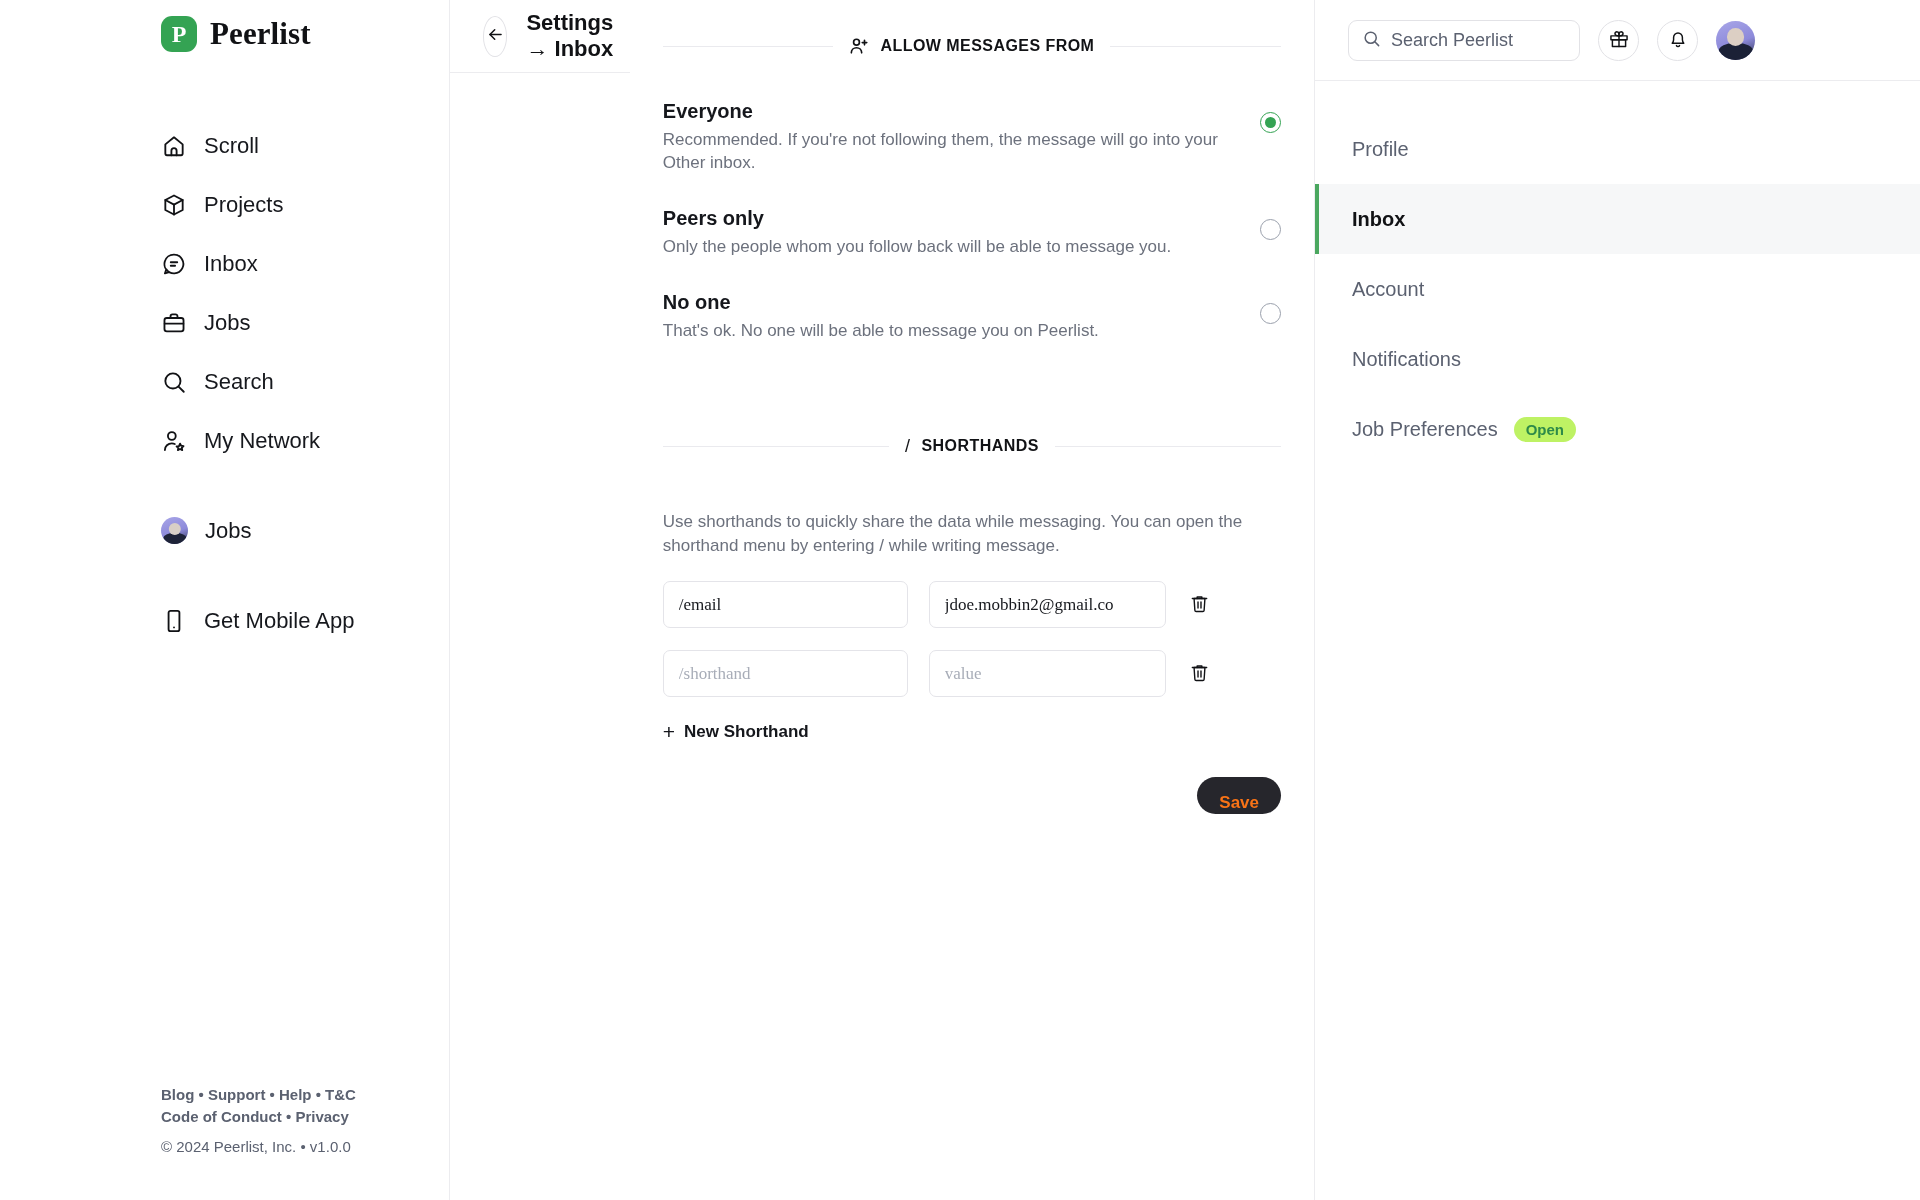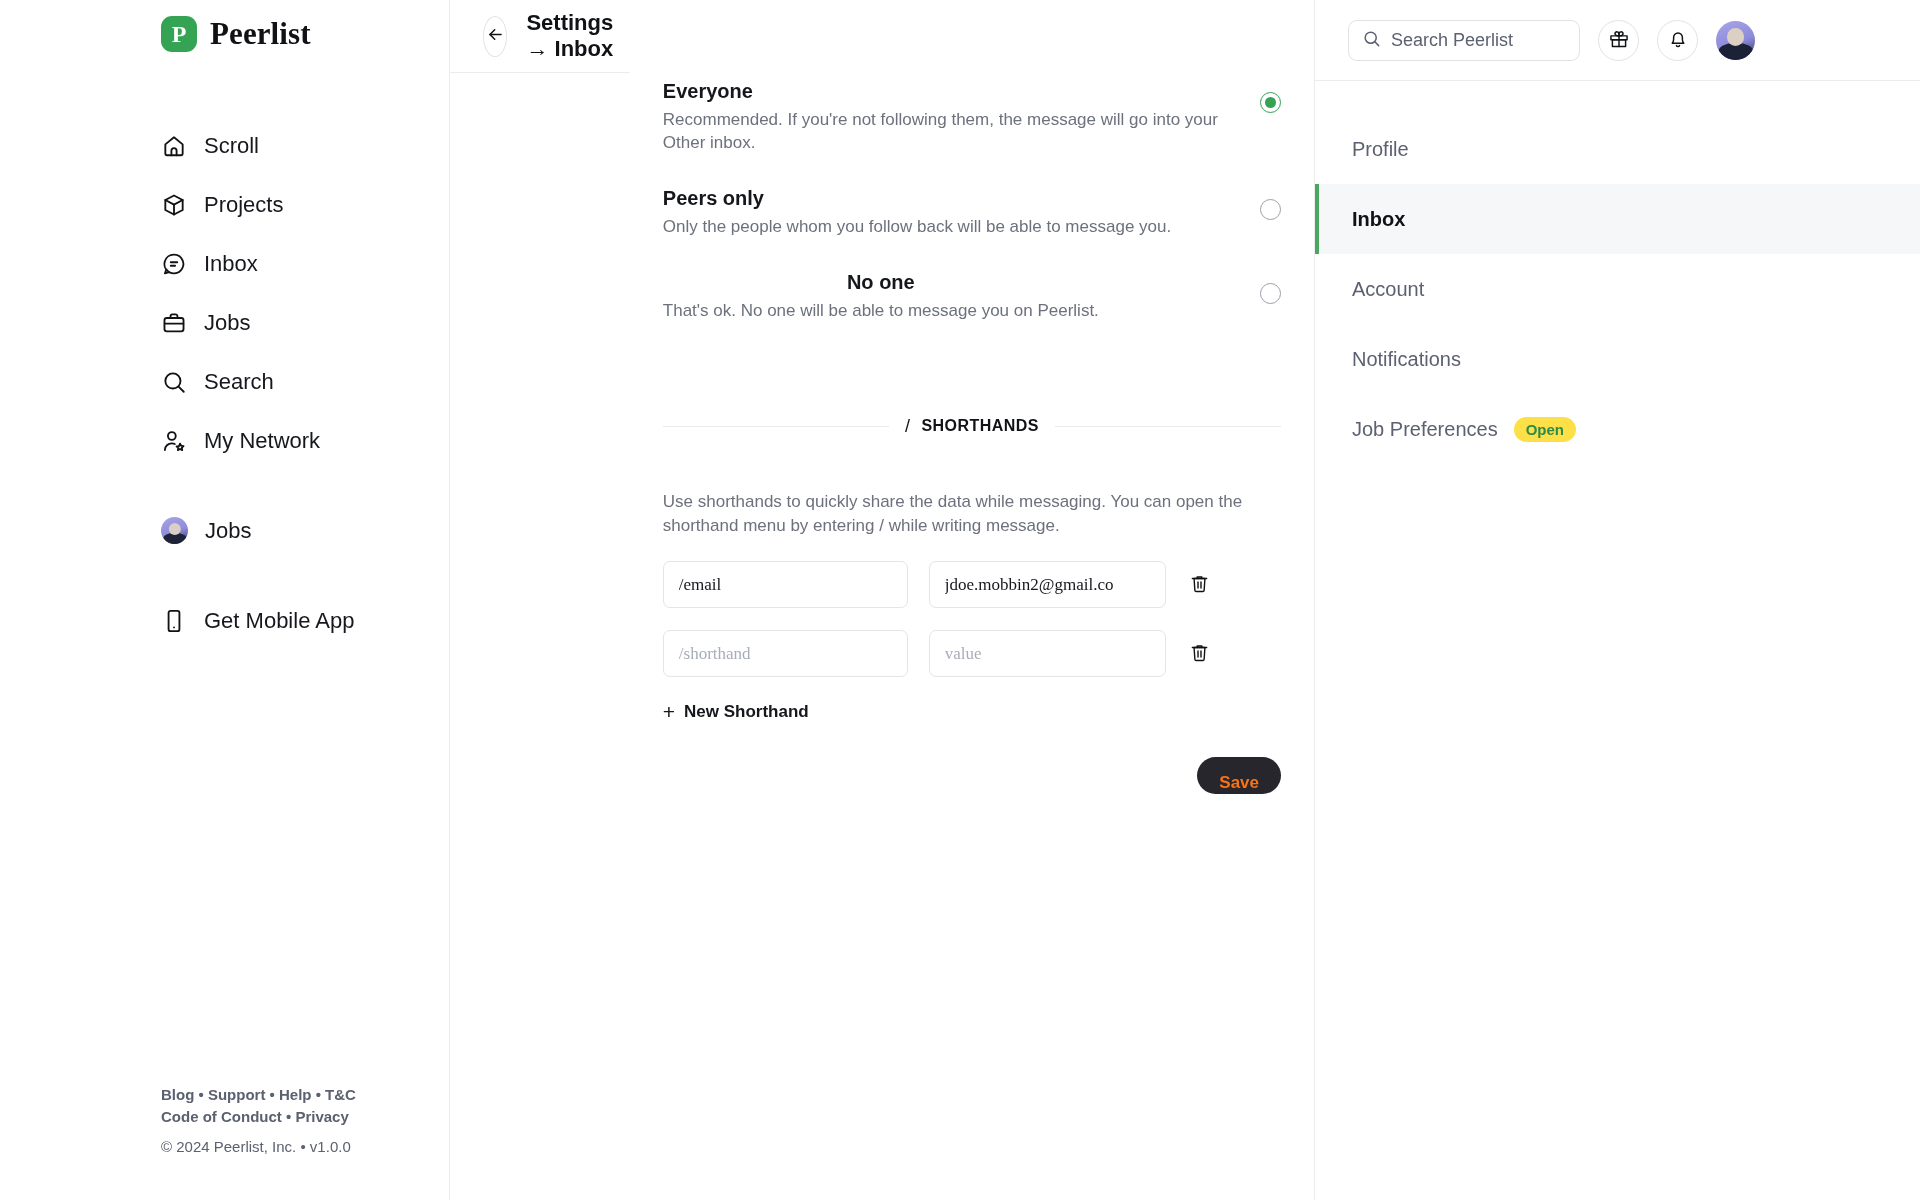--- a/index.html
+++ b/index.html
@@ -90,21 +90,21 @@
     white-space: nowrap;
   }
   .sec-title svg { width: 20px; height: 20px; display: block; }
   .sec-slash { font-size: 18px; font-weight: 400; color:#111215; }
 
   .options { margin-top: 44px; }
   .opt-row {
     display: flex; align-items: flex-start; justify-content: space-between;
     gap: 24px; margin-bottom: 32px; cursor: pointer;
   }
-  .opt-row:last-child { margin-bottom: 12px; text-align: center; }
+  .opt-row:last-child { margin-bottom: 12px; }
   .opt-name { font-size: 20px; font-weight: 700; color: #15171c; }
   .opt-desc { font-size: 17px; color: #6c717d; margin-top: 6px; line-height: 1.35; }
   .radio {
     width: 21px; height: 21px; flex: 0 0 21px; border-radius: 50%;
     border: 1.6px solid #9aa0ac; margin-top: 12px; background: #fff;
     display: flex; align-items: center; justify-content: center; cursor: pointer;
   }
   .radio.on { border-color: #34a353; }
   .radio.on::after {
     content: ""; width: 11px; height: 11px; border-radius: 50%; background: #34a353;
@@ -181,21 +181,21 @@
   .settings-nav { padding-top: 33px; }
   .snav-item {
     height: 70px; display: flex; align-items: center; gap: 16px;
     padding-left: 33px; cursor: pointer; border-left: 4px solid transparent;
     font-size: 20px; color: #5b6170; font-weight: 400;
   }
   .snav-item.active {
     background: #f6f7f8; border-left-color: #4aa75f; color: #111215; font-weight: 700;
   }
   .badge {
-    background: #fde047; color: #2d8a49; font-size: 15px; font-weight: 700;
+    background: #bef264; color: #2d8a49; font-size: 15px; font-weight: 700;
     border-radius: 13px; padding: 5px 12px; line-height: 1;
   }
 </style>
 </head>
 <body>
 
 <div class="app">
 
   <aside class="sidebar">
 
@@ -304,20 +304,34 @@
             <path d="M19 12H5"></path>
               <path d="m11 6-6 6 6 6"></path>
           </svg>
         </span>
       </button>
       <h1 class="page-title">Settings → Inbox</h1>
     </div>
 
     <div class="main-body">
 
+      <div class="sec-head">
+        <span class="sec-rule"></span>
+        <span class="sec-title">
+          <span>
+            <svg viewBox="0 0 24 24" fill="none" stroke="#111215" stroke-width="2" stroke-linecap="round" stroke-linejoin="round">
+              <circle cx="9" cy="7.4" r="3.5"></circle>
+              <path d="M2.8 20.2c0-3.5 2.8-6.1 6.2-6.1s6.2 2.6 6.2 6.1"></path>
+              <path d="M18.6 5.2v5.4M15.9 7.9h5.4"></path>
+            </svg>
+          </span>
+          <span>ALLOW MESSAGES FROM</span>
+        </span>
+        <span class="sec-rule"></span>
+      </div>
 
       <div class="options">
 
         <div class="opt-row">
           <div>
             <div class="opt-name">Everyone</div>
             <div class="opt-desc">Recommended. If you're not following them, the message will go into your Other inbox.</div>
           </div>
           <span class="radio on"></span>
         </div>

